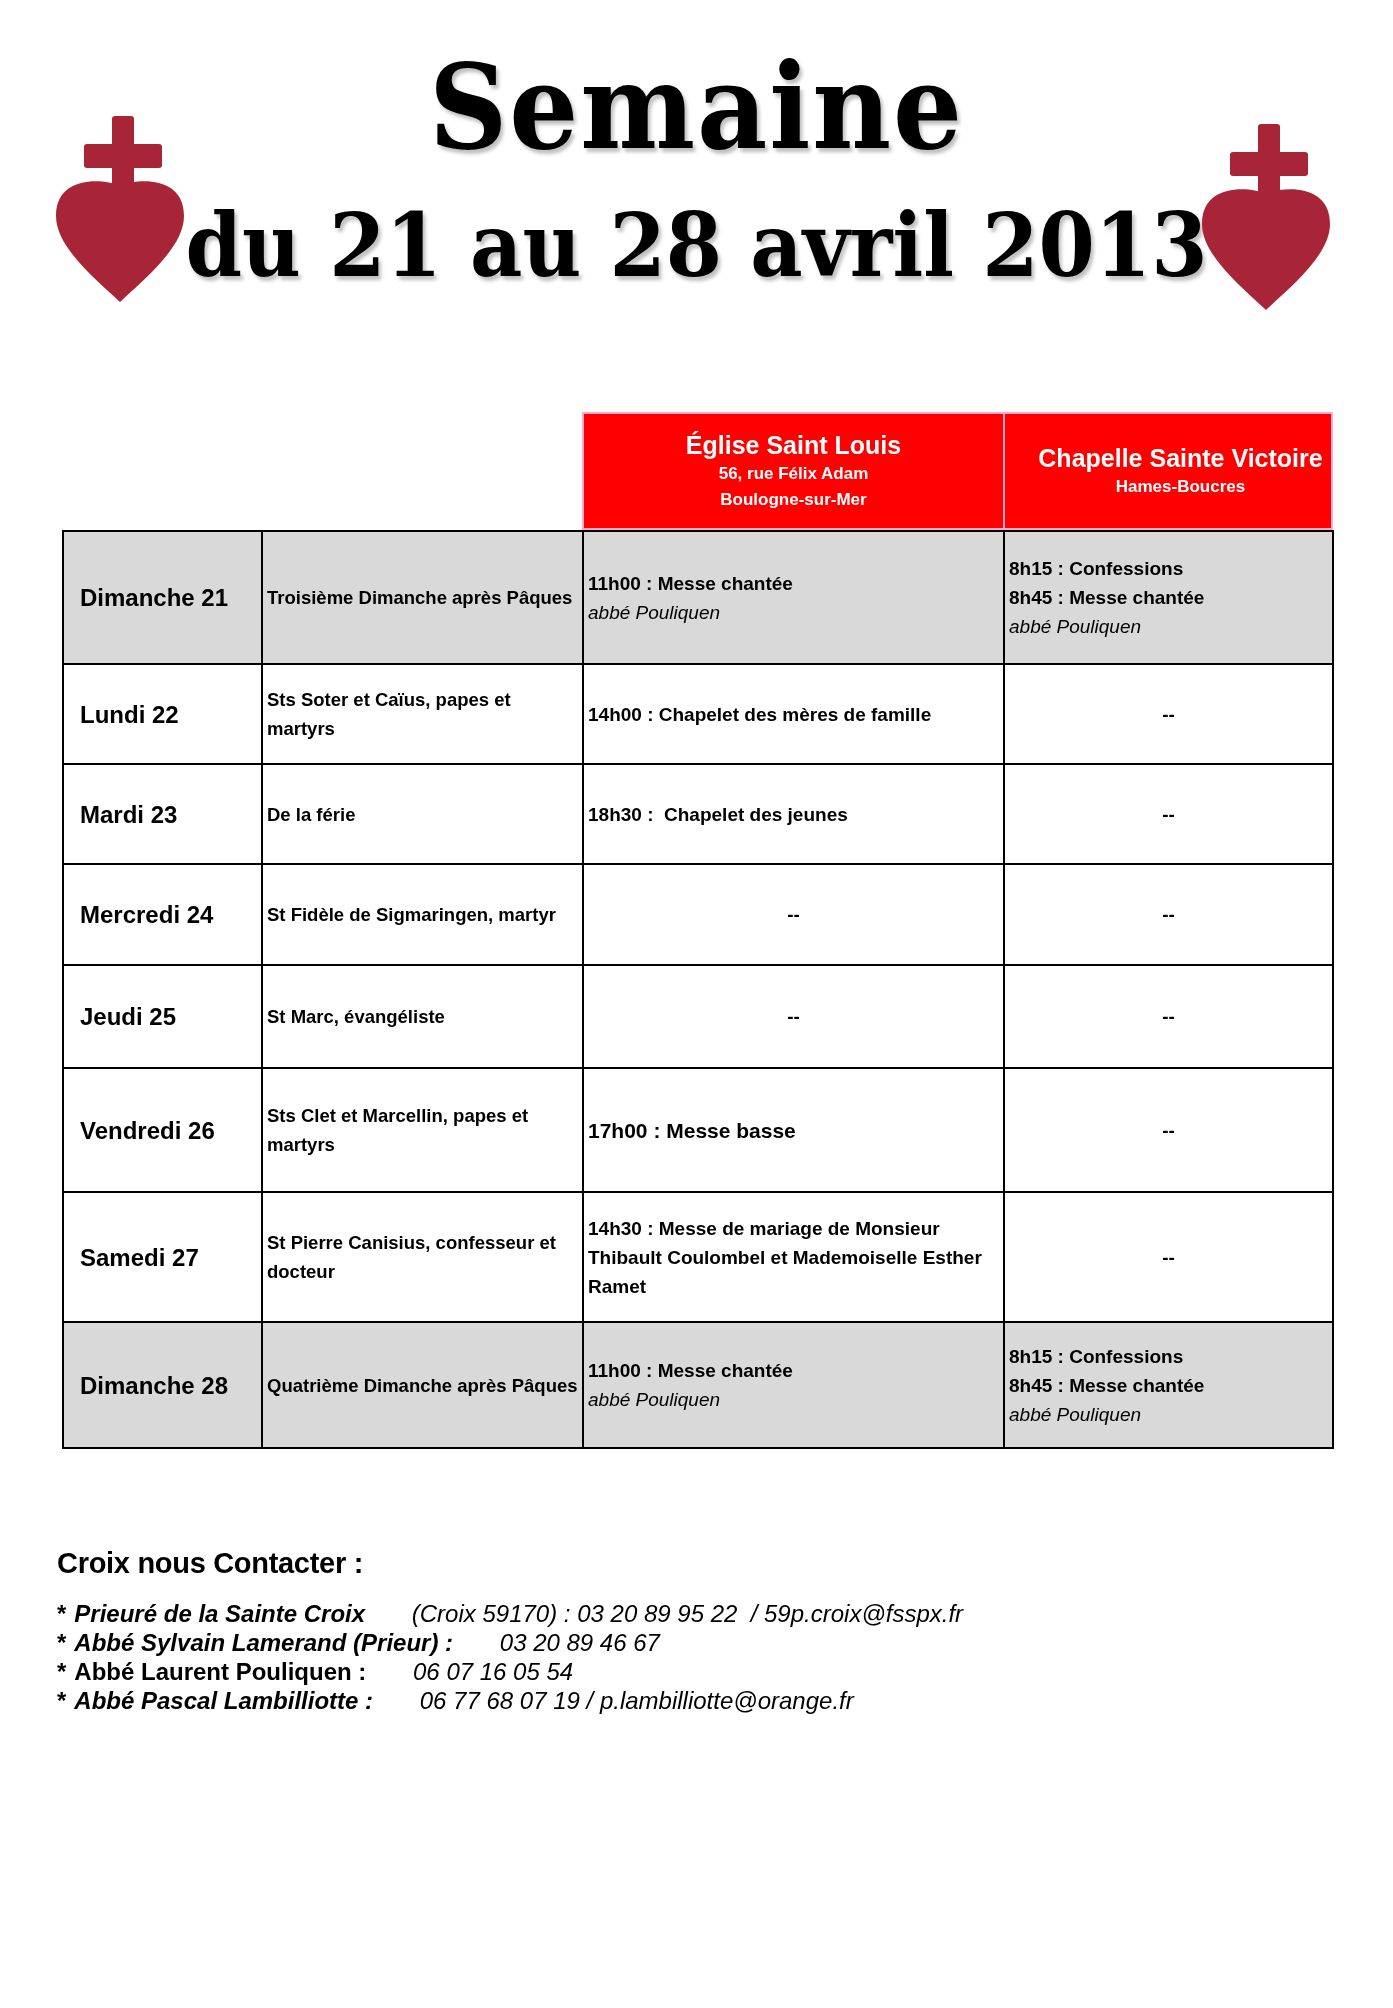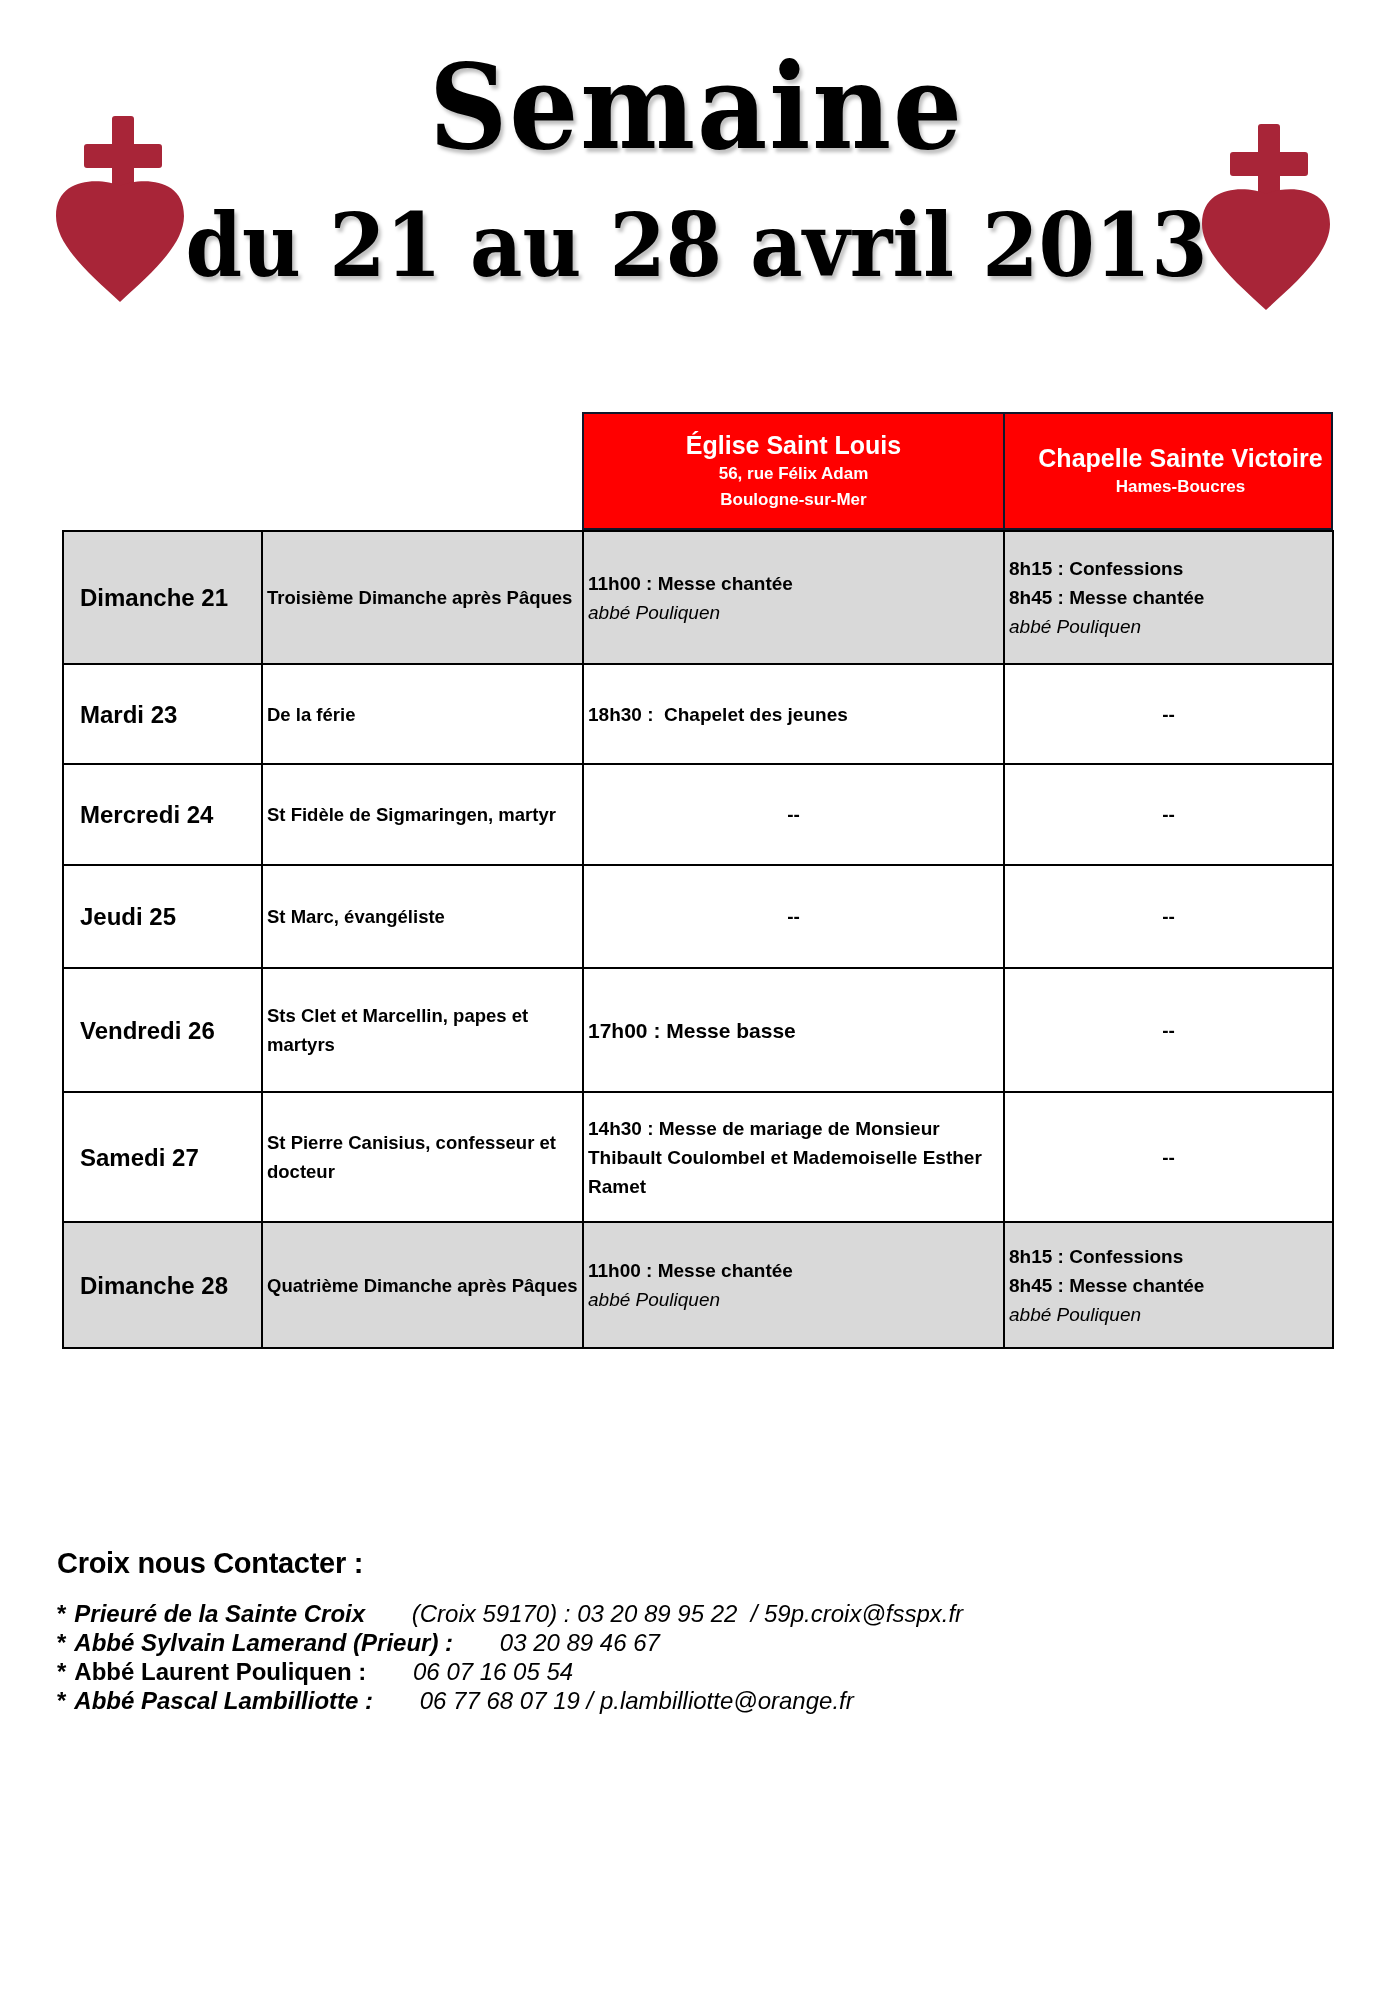--- a/index.html
+++ b/index.html
@@ -23,21 +23,21 @@
     }
     .emblem { position: absolute; width: 140px; height: 190px; }
     .emblem.left { left: 52px; top: 116px; }
     .emblem.right { left: 1198px; top: 124px; }
 
     
     .sched { position: absolute; left: 62px; top: 412px; width: 1270px; }
     .hdr-row { position: absolute; top: 0; left: 0; height: 121px; width: 1270px; }
     .hdr-cell {
       position: absolute; top: 0; height: 118px; background: #ff0000; color: #fff;
-      border: 2px solid #0f172a; box-sizing: border-box; display: flex; flex-direction: column;
+      border: 2px solid #f9a8d4; box-sizing: border-box; display: flex; flex-direction: column;
       align-items: center; justify-content: center; text-align: center;
     }
     .hdr-cell .venue { font-weight: bold; font-size: 25px; line-height: 32px; }
     .hdr-cell .addr { font-weight: bold; font-size: 17px; line-height: 26px; }
     .hdr-1 { left: 520px; width: 423px; }
     .hdr-2 { left: 941px; width: 330px; padding-left: 25px; }
 
     .body-table {
       position: absolute; left: 0; top: 118px; width: 1270px;
       border-collapse: collapse; table-layout: fixed;
@@ -110,20 +110,26 @@
           <div>11h00 : Messe chantée</div>
           <div class="officiant">abbé Pouliquen</div>
         </td>
         <td>
           <div>8h15 : Confessions</div>
           <div>8h45 : Messe chantée</div>
           <div class="officiant">abbé Pouliquen</div>
         </td>
       </tr>
 
+      <tr style="height:100px">
+        <td class="day">Lundi 22</td>
+        <td class="feast">Sts Soter et Caïus, papes et martyrs</td>
+        <td>14h00 : Chapelet des mères de famille</td>
+        <td class="c dash">--</td>
+      </tr>
 
       <tr style="height:100px">
         <td class="day">Mardi 23</td>
         <td class="feast">De la férie</td>
         <td style="white-space:pre">18h30 :  Chapelet des jeunes</td>
         <td class="c dash">--</td>
       </tr>
 
       <tr style="height:101px">
         <td class="day">Mercredi 24</td>

